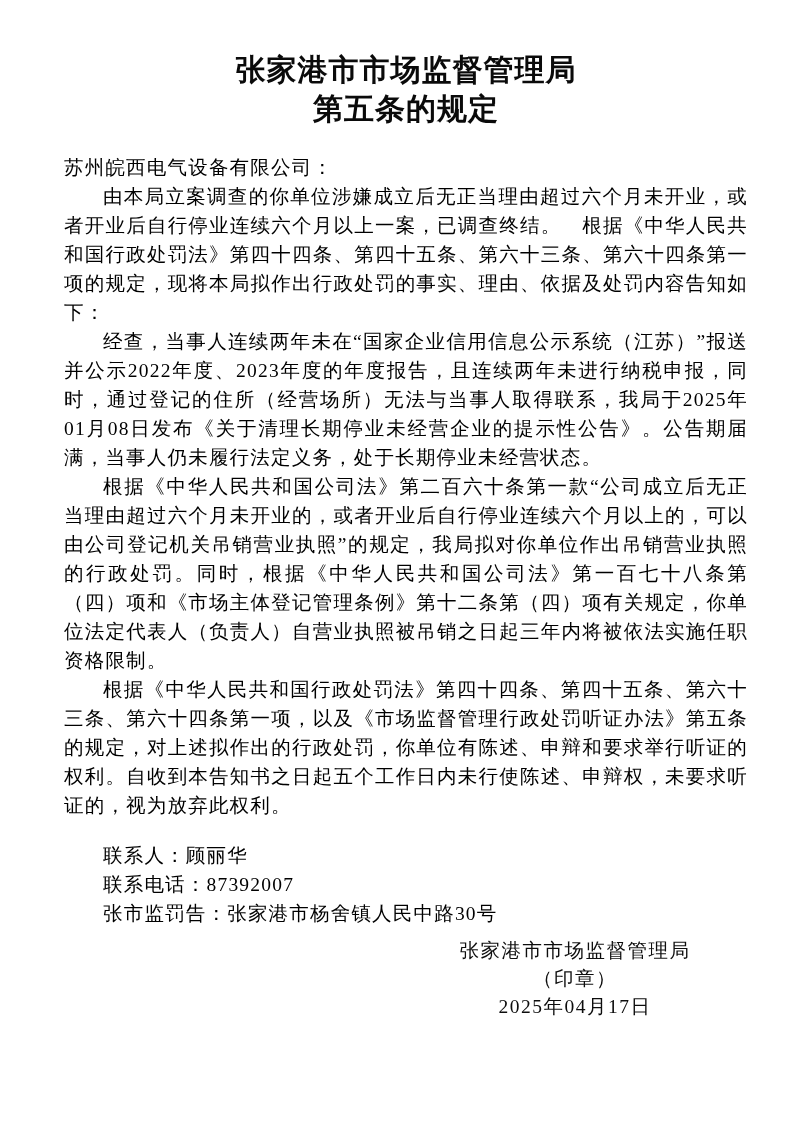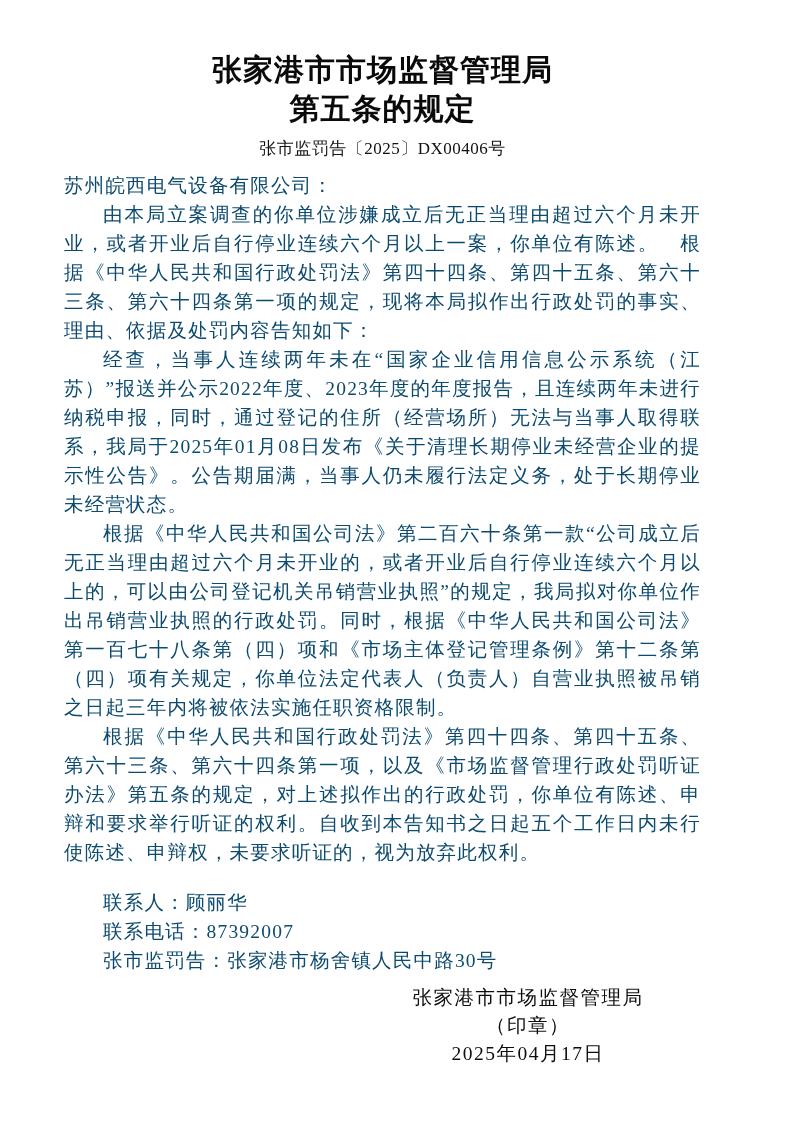--- a/index.html
+++ b/index.html
@@ -9,47 +9,47 @@
   }
   .page {
     position: relative;
     width: 793px;
     height: 1122px;
     margin: 0 auto;
     background: #ffffff;
     color: #111111;
     font-family: "Liberation Serif", "DejaVu Serif", serif;
     box-sizing: border-box;
-    padding: 50px 92px 40px 64px;
+    padding: 50px 45px 40px 64px;
     overflow: hidden;
   }
   .title {
     margin: 0;
     text-align: center;
     font-family: "Liberation Sans", "DejaVu Sans", sans-serif;
     font-weight: 700;
     font-size: 30px;
     line-height: 39px;
     letter-spacing: 1px;
     color: #0a0a0a;
   }
   .doc-number {
     margin-top: 9px;
     text-align: center;
     font-size: 17px;
     letter-spacing: 0.5px;
     color: #111111;
   }
   .body-block {
-    margin-top: 11px;
+    margin-top: 25px;
     font-size: 19.5px;
     line-height: 29px;
     letter-spacing: 1.2px;
     text-align: justify;
-    color: #0c4a6e;
+    color: #000000;
   }
   .body-block p {
     margin: 0;
   }
   .para {
     text-indent: 2em;
   }
   .salutation {
     text-indent: 0;
   }
@@ -72,25 +72,24 @@
   }
 </style>
 </head>
 <body>
 
 <div class="page">
 
   <h1 class="title">张家港市市场监督管理局</h1>
   <h1 class="title">第五条的规定</h1>
 
-  <div class="doc-number">张市监罚告〔2025〕DX00406号</div>
 
   <div class="body-block">
     <p class="salutation">苏州皖西电气设备有限公司：</p>
-    <p class="para">由本局立案调查的你单位涉嫌成立后无正当理由超过六个月未开业，或者开业后自行停业连续六个月以上一案，你单位有陈述。　根据《中华人民共和国行政处罚法》第四十四条、第四十五条、第六十三条、第六十四条第一项的规定，现将本局拟作出行政处罚的事实、理由、依据及处罚内容告知如下：</p>
+    <p class="para">由本局立案调查的你单位涉嫌成立后无正当理由超过六个月未开业，或者开业后自行停业连续六个月以上一案，已调查终结。　根据《中华人民共和国行政处罚法》第四十四条、第四十五条、第六十三条、第六十四条第一项的规定，现将本局拟作出行政处罚的事实、理由、依据及处罚内容告知如下：</p>
     <p class="para">经查，当事人连续两年未在“国家企业信用信息公示系统（江苏）”报送并公示2022年度、2023年度的年度报告，且连续两年未进行纳税申报，同时，通过登记的住所（经营场所）无法与当事人取得联系，我局于2025年01月08日发布《关于清理长期停业未经营企业的提示性公告》。公告期届满，当事人仍未履行法定义务，处于长期停业未经营状态。</p>
     <p class="para">根据《中华人民共和国公司法》第二百六十条第一款“公司成立后无正当理由超过六个月未开业的，或者开业后自行停业连续六个月以上的，可以由公司登记机关吊销营业执照”的规定，我局拟对你单位作出吊销营业执照的行政处罚。同时，根据《中华人民共和国公司法》第一百七十八条第（四）项和《市场主体登记管理条例》第十二条第（四）项有关规定，你单位法定代表人（负责人）自营业执照被吊销之日起三年内将被依法实施任职资格限制。</p>
     <p class="para">根据《中华人民共和国行政处罚法》第四十四条、第四十五条、第六十三条、第六十四条第一项，以及《市场监督管理行政处罚听证办法》第五条的规定，对上述拟作出的行政处罚，你单位有陈述、申辩和要求举行听证的权利。自收到本告知书之日起五个工作日内未行使陈述、申辩权，未要求听证的，视为放弃此权利。</p>
 
     <div class="contact-block">
       <p>联系人：顾丽华</p>
       <p>联系电话：87392007</p>
       <p>张市监罚告：张家港市杨舍镇人民中路30号</p>
     </div>
   </div>

